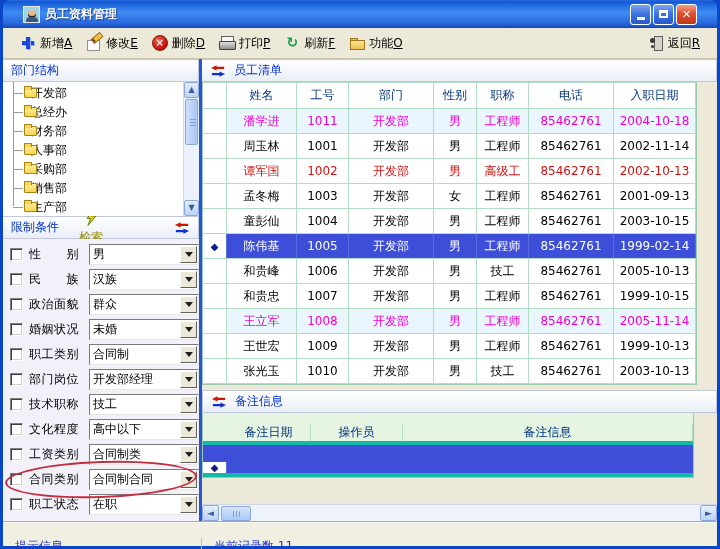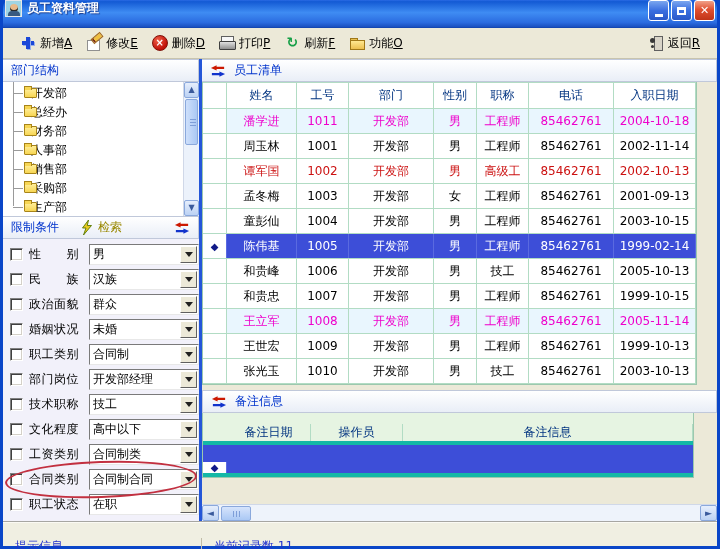--- a/index.html
+++ b/index.html
@@ -3,21 +3,21 @@
 <meta charset="utf-8">
 <style>
   * { margin:0; padding:0; box-sizing:border-box; }
   html,body { width:720px; height:549px; font-family:"DejaVu Sans","Liberation Sans",sans-serif; font-size:12px; }
   body { background:#0a46c8; overflow:hidden; }
 
   .window { width:720px; height:549px; display:flex; flex-direction:column;
             border-left:3px solid #0a46c8; border-right:3px solid #0a46c8; border-bottom:3px solid #0a46c8; }
 
   
-  .titlebar { height:28px; flex:0 0 28px; display:flex; align-items:flex-start; padding:0 2px;
+  .titlebar { height:28px; flex:0 0 28px; display:flex; align-items:center; padding:0 20px;
     background:linear-gradient(180deg,#2a6ae4 0%,#135ad4 6%,#3f8cf3 45%,#2b6ce0 80%,#1a50c0 96%,#0f3fa6 100%);
     border-radius:7px 7px 0 0; }
   .app-icon { width:17px; height:17px; margin-right:5px; border:1px solid #e8e8e8; background:#9fd4e4; position:relative; overflow:hidden; flex:0 0 17px;}
   .app-icon::before { content:''; position:absolute; left:4px; top:3px; width:8px; height:8px; border-radius:50%; background:#e8b98a; box-shadow:0 -2px 0 0 #2a2a2a inset; }
   .app-icon::after  { content:''; position:absolute; left:2px; top:10px; width:12px; height:7px; border-radius:4px 4px 0 0; background:#385a80; }
   .title-text { color:#fff; font-weight:bold; font-size:12px; text-shadow:1px 1px 1px #1a3a8a; flex:1; }
   .winbtns { display:flex; gap:2px; }
   .winbtn { width:21px; height:21px; border-radius:3px; border:1px solid #fff; display:flex; align-items:center; justify-content:center;
     background:linear-gradient(180deg,#7ba6ef 0%,#3b6fe0 50%,#2a58c8 100%); color:#fff; font-weight:bold; font-size:11px; }
   .winbtn.close { background:linear-gradient(180deg,#f0a088 0%,#e05030 45%,#c03418 100%); }
@@ -194,41 +194,41 @@
             <div class="tree-item">
               <span class="folder-icon"></span>
               <span class="tree-label">财务部</span>
             </div>
             <div class="tree-item">
               <span class="folder-icon"></span>
               <span class="tree-label">人事部</span>
             </div>
             <div class="tree-item">
               <span class="folder-icon"></span>
+              <span class="tree-label">采购部</span>
+            </div>
+            <div class="tree-item">
+              <span class="folder-icon"></span>
               <span class="tree-label">销售部</span>
-            </div>
-            <div class="tree-item">
-              <span class="folder-icon"></span>
-              <span class="tree-label">采购部</span>
             </div>
             <div class="tree-item">
               <span class="folder-icon"></span>
               <span class="tree-label">生产部</span>
             </div>
           </div>
         <div class="vscroll">
           <div class="scroll-btn">▲</div>
           <div class="vthumb"></div>
           <div class="vtrack"></div>
           <div class="scroll-btn">▼</div>
         </div>
       </div>
       <div class="section-bar">
         <span class="bar-label">限制条件</span>
-        <span style="display:flex;align-items:center;gap:3px;margin-left:12px;">
+        <span style="display:flex;align-items:center;gap:3px;margin-left:12px;flex-direction:column;">
           <svg class="swap-svg" width="13" height="15" viewBox="0 0 13 15">
               <path d="M8 0 L2 8 L5.5 8 L3 15 L11 5.5 L6.8 5.5 Z" fill="#e8c820" stroke="#557700" stroke-width="0.9"></path>
             </svg>
           <span class="search-label">检索</span>
         </span>
         <span style="flex:1"></span>
         <svg class="swap-svg" width="17" height="12" viewBox="0 0 17 12">
             <path d="M7 0 L7 1.6 L15 1.6 L15 4 L7 4 L7 5.6 L1 2.8 Z" fill="#cc1800"></path>
             <path d="M10 6.4 L10 8 L2 8 L2 10.4 L10 10.4 L10 12 L16 9.2 Z" fill="#1133cc"></path>
           </svg>

